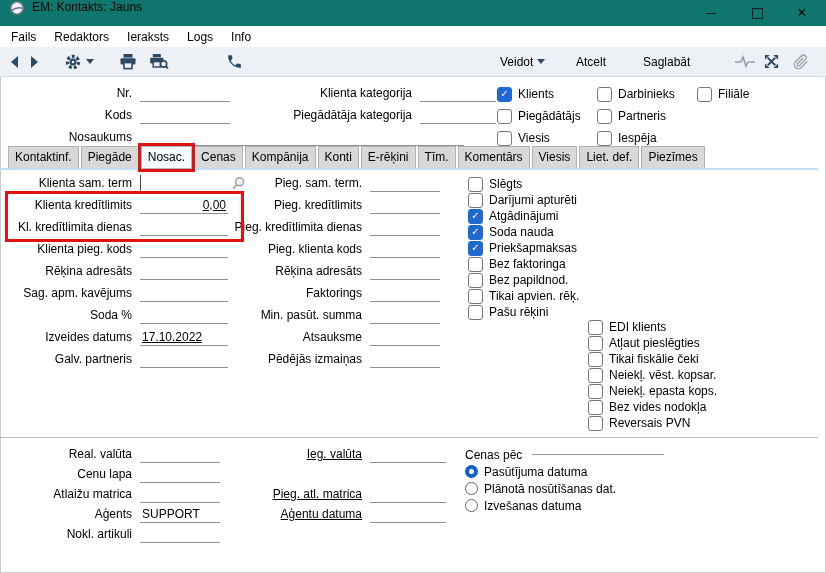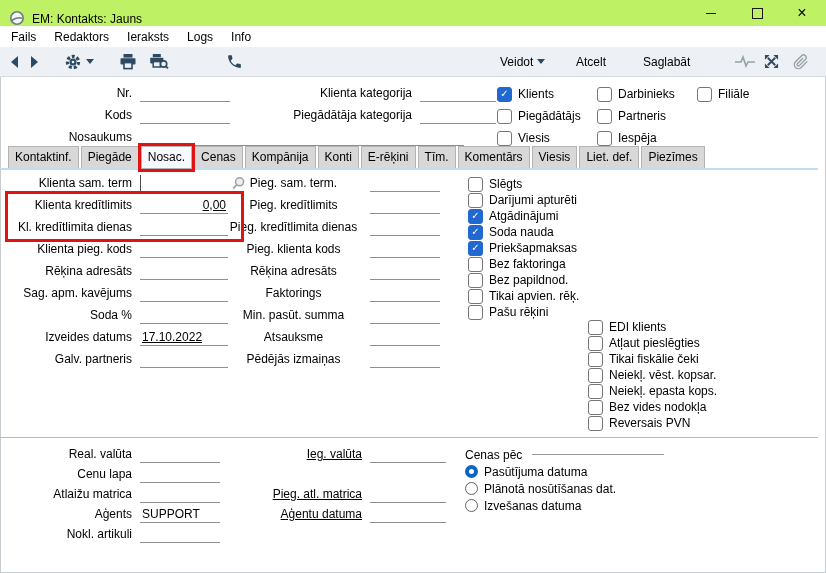--- a/index.html
+++ b/index.html
@@ -1,20 +1,20 @@
 <!DOCTYPE html>
 <html><head>
 <meta charset="utf-8">
 <style>
   html,body{margin:0;padding:0;background:#f3f3f3;}
   #window{position:relative;width:826px;height:573px;background:#ffffff;
     font-family:"Liberation Sans",sans-serif;font-size:12px;color:#000;
     overflow:hidden;box-shadow:inset 0 0 0 1px #c7ccd1;}
   
-  .titlebar{position:absolute;left:0;top:0;width:100%;height:26px;display:flex;align-items:flex-end;background:#bef264;}
+  .titlebar{position:absolute;left:0;top:0;width:100%;height:26px;display:flex;align-items:flex-start;background:#0f766e;}
   .app-icon{margin-left:9px;display:flex;}
   .title{margin-left:7px;font-size:12px;}
   .winctl{position:absolute;top:0;height:26px;width:42px;display:flex;align-items:center;justify-content:center;cursor:default;}
   #ctl-min{left:690px;} #ctl-max{left:736px;} #ctl-close{left:781px;font-size:16px;line-height:1;}
   .minbar{width:10px;height:1px;background:#1a1a1a;}
   .maxbox{width:9px;height:9px;border:1px solid #1a1a1a;}
   
   .menubar{position:absolute;left:0;top:26px;width:100%;height:21px;display:flex;align-items:center;padding-left:2px;background:#fff;}
   .menu-item{padding:0 9px;}
   
@@ -40,21 +40,21 @@
   .tabbar{position:absolute;left:8px;top:146px;display:flex;align-items:flex-end;}
   .tab{background:#d8d8d8;border:1px solid #b3b3b3;padding:3px 6px 4px 6px;margin-right:2px;white-space:nowrap;cursor:default;}
   .tab.active{background:#f6f9fd;box-shadow:0 0 0 3px #e01212;position:relative;z-index:3;}
   .tabline{position:absolute;left:0;top:168px;width:818px;height:2px;background:#c3ddf2;}
   
   .frow{display:flex;align-items:center;height:22px;}
   #col-left{position:absolute;left:0;top:172px;}
   #col-left .flabel{width:132px;}
   #col-left .uin{width:84px;text-decoration:underline;}
   #col-mid{position:absolute;left:225px;top:172px;}
-  #col-mid .flabel{width:137px;text-align:center;}
+  #col-mid .flabel{width:137px;}
   #col-mid .uin{width:66px;}
   #red-credit{position:absolute;left:5px;top:191px;width:233px;height:45px;border:3px solid #e01212;z-index:4;pointer-events:none;}
   .lookup{margin-left:2px;display:flex;}
   
   #sep{position:absolute;left:0;top:437px;width:818px;height:1px;background:#b9b9b9;}
   .brow{display:flex;align-items:center;height:20px;}
   #bcol-left{position:absolute;left:0;top:444px;}
   #bcol-left .flabel{width:132px;}
   #bcol-left .uin{width:76px;}
   #bcol-mid{position:absolute;left:228px;top:444px;width:215px;}

